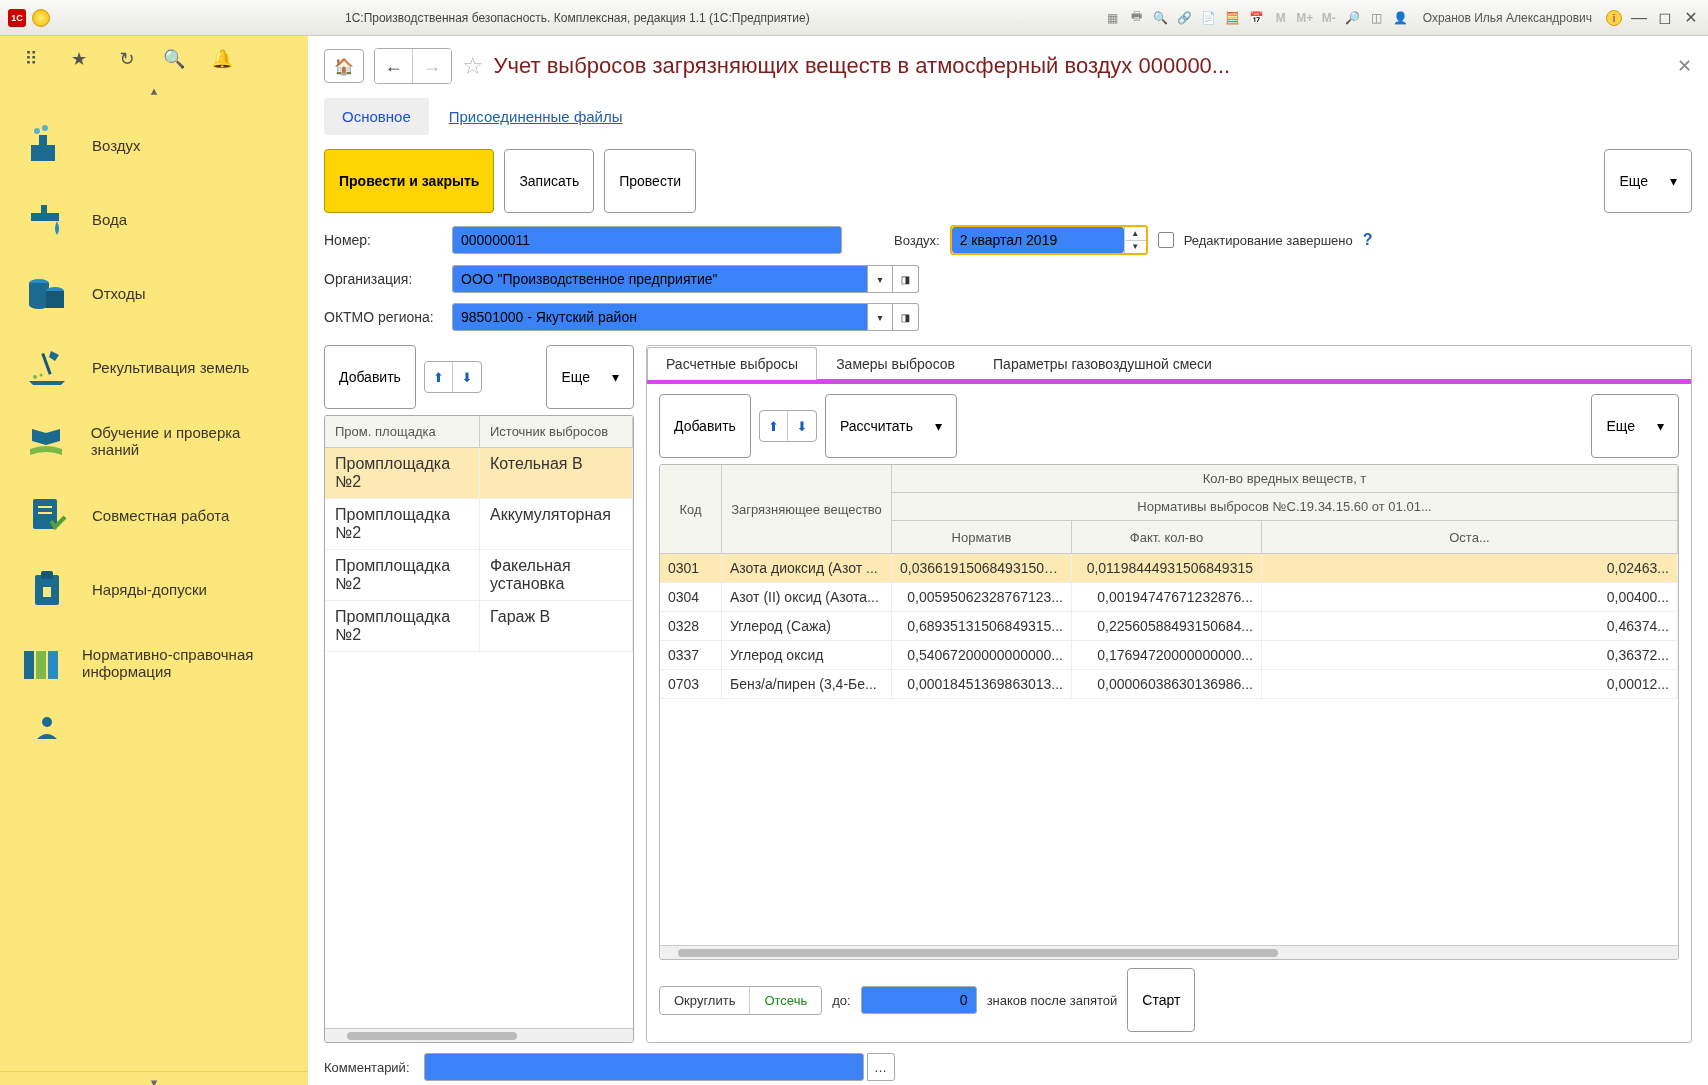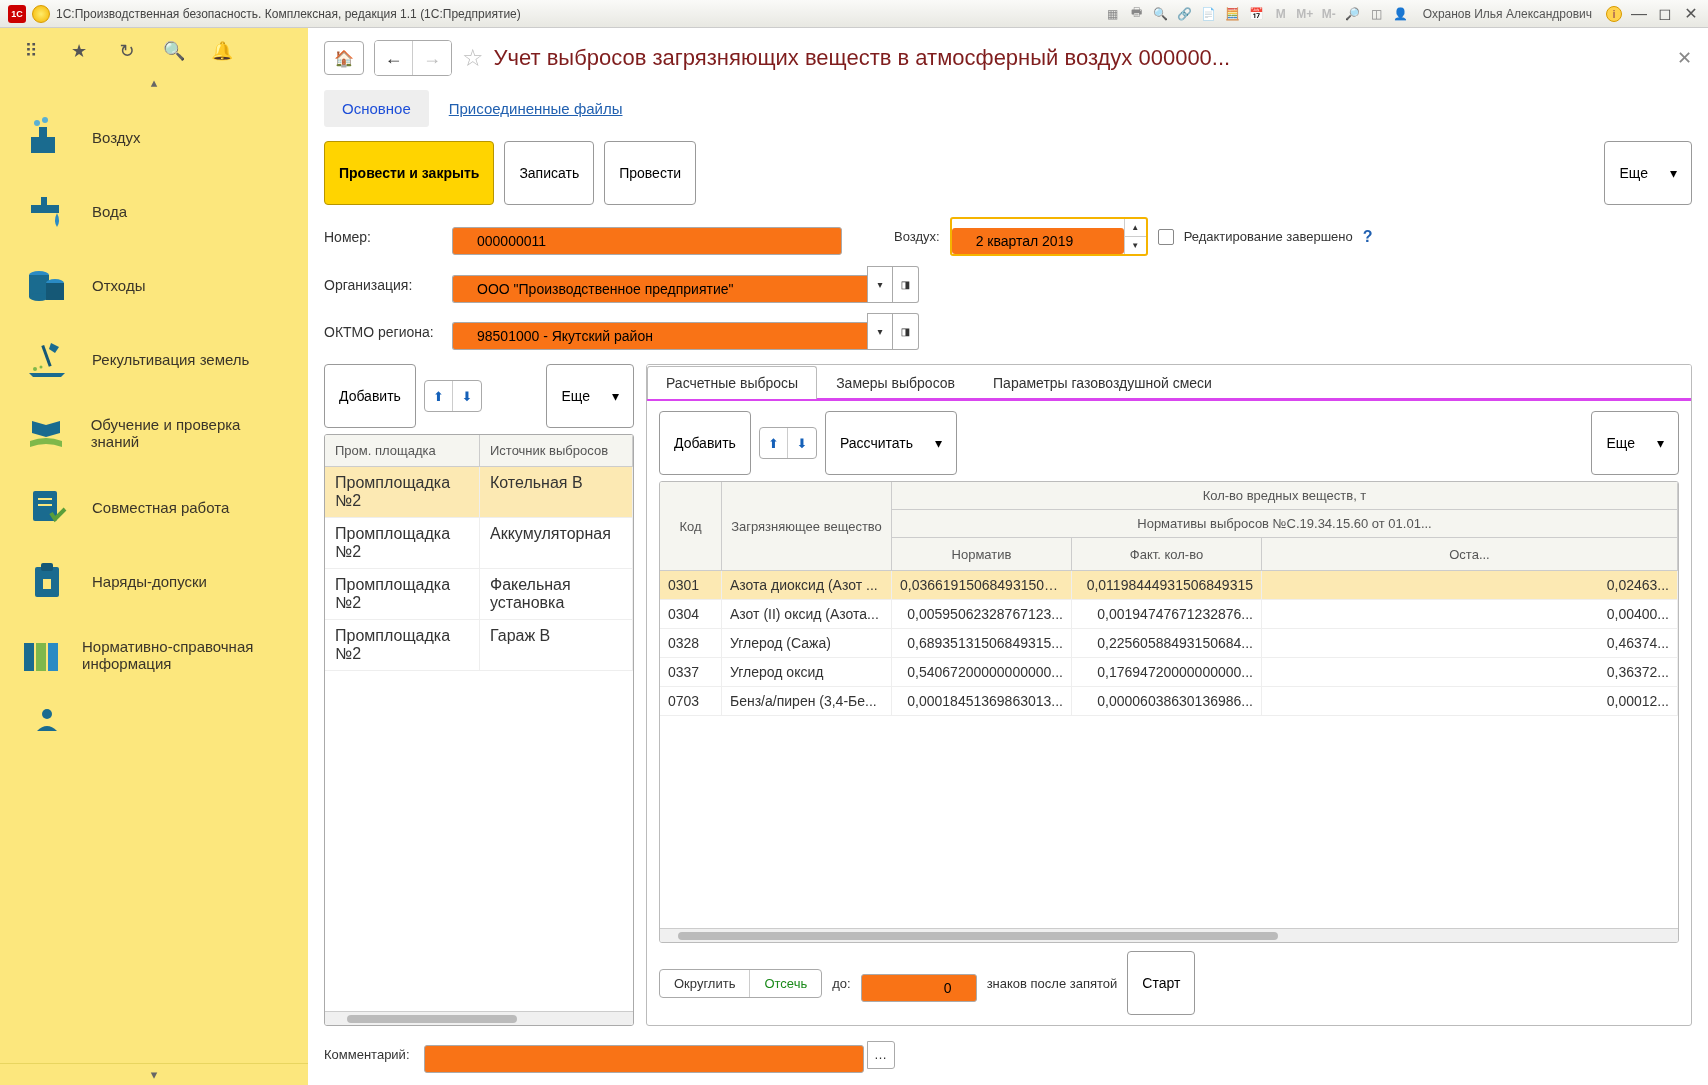--- a/index.html
+++ b/index.html
@@ -1,22 +1,22 @@
 <!DOCTYPE html>
 <html><head>
 <meta charset="utf-8">
 <style>
 * { box-sizing: border-box; margin: 0; padding: 0; }
 body { font-family: Arial, sans-serif; font-size: 13px; background: #fff; color: #333; overflow: hidden; }
 
 
-.titlebar { height: 28px; background: linear-gradient(#fafaf8, #e8e8e2); border-bottom: 1px solid #ccc; display: flex; align-items: center; padding: 0 8px; gap: 6px; }
+.titlebar { height: 36px; background: linear-gradient(#fafaf8, #e8e8e2); border-bottom: 1px solid #ccc; display: flex; align-items: center; padding: 0 8px; gap: 6px; }
 .titlebar .logo { width: 18px; height: 18px; background: #c00; border-radius: 3px; display: flex; align-items: center; justify-content: center; color: #fff; font-size: 9px; font-weight: bold; }
 .titlebar .dd { width: 18px; height: 18px; background: radial-gradient(circle, #ffec6b, #f5b400); border-radius: 50%; border:1px solid #d89b00; }
-.titlebar .title { font-size: 12px; color: #444; flex: 1; }
+.titlebar .title { font-size: 12px; color: #444; flex: 1; text-align: center; }
 .titlebar .tb-icons { display: flex; gap: 8px; align-items: center; }
 .titlebar .tb-icon { width: 16px; height: 16px; display:flex; align-items:center; justify-content:center; color:#888; font-size:12px; }
 .titlebar .user { font-size: 12px; color:#555; margin:0 6px; }
 .titlebar .info { width:16px; height:16px; border-radius:50%; background:#ffd24d; border:1px solid #d89b00; color:#a65; font-size:11px; font-weight:bold; display:flex; align-items:center; justify-content:center;}
 .titlebar .win { font-size:16px; color:#555; width:18px; text-align:center; }
 
 
 .app { display: flex; height: calc(100vh - 28px); }
 
 
@@ -47,21 +47,21 @@
 .tab-inline.link { color:#2160b0; text-decoration:underline; }
 
 .action-row { display:flex; align-items:center; gap:10px; margin-bottom:12px; }
 .btn { padding: 23px 14px; border:1px solid #999; border-radius:4px; background:#fff; cursor:pointer; font-size:14px; }
 .btn-primary { background:#ffd400; border-color:#b79500; font-weight:bold; }
 .btn-more { display:flex; align-items:center; gap:22px; }
 .spacer { flex:1; }
 
 .form-row { display:flex; align-items:center; gap:10px; margin-bottom:10px; }
 .form-label { width: 118px; font-size:14px; color:#333; }
-.input { border:1px solid #aaa; border-radius:3px; padding:5px 24px; font-size:14px; background:#f97316;margin-top:9px; }
+.input { border:1px solid #aaa; border-radius:3px; padding:5px 8px; font-size:14px; background:#3b82f6; }
 .input-num { width: 390px; }
 .input-org { width: 415px; }
 .composite { display:flex; }
 .composite .input { border-radius:3px 0 0 3px; border-right:none; }
 .composite .cbtn { width:26px; border:1px solid #aaa; display:flex; align-items:center; justify-content:center; cursor:pointer; font-size:10px; background:#fff; }
 .composite .cbtn + .cbtn { border-left:none; }
 .composite .cbtn:last-child { border-radius:0 3px 3px 0; }
 .period-box { border:2px solid #f5b400; border-radius:3px; display:flex; }
 .period-box .input { border:none; width:172px; }
 .period-box .spin { width:22px; border-left:1px solid #ccc; display:flex; flex-direction:column; }
@@ -84,21 +84,21 @@
 .grid-head { display:flex; background:#f5f5f0; border-bottom:1px solid #ccc; }
 .grid-head .gh { padding:8px 10px; border-right:1px solid #ccc; font-size:13px; color:#555; }
 .grid-body { flex:1; overflow:auto; }
 .grid-row { display:flex; border-bottom:1px solid #eee; }
 .grid-row.selected { background:#fce9b3; }
 .grid-row .gc { padding:7px 10px; border-right:1px solid #eee; font-size:16px; }
 .hscroll { height:14px; background:#f0f0f0; border-top:1px solid #ccc; position:relative; }
 .hscroll .thumb { position:absolute; height:8px; background:#bbb; border-radius:4px; top:3px; }
 
 
-.rtabs { display:flex; border-bottom:3px solid #d946ef; background:#fff; }
+.rtabs { display:flex; border-bottom:5px solid #d946ef; background:#fff; }
 .rtab { padding:8px 18px; font-size:14px; cursor:pointer; border:1px solid transparent; border-bottom:none; position:relative; top:1px; }
 .rtab.active { border-color:#bbb; background:#fff; border-radius:3px 3px 0 0; }
 .rbody { flex:1; padding:10px 12px; display:flex; flex-direction:column; overflow:hidden; }
 
 .emissions-grid { border:1px solid #bbb; border-radius:3px; flex:1; overflow:hidden; display:flex; flex-direction:column; }
 .egrid-head { background:#f5f5f0; font-size:13px; color:#555; }
 .eh-row { display:flex; border-bottom:1px solid #ccc; }
 .eh-row .eh { padding:6px 8px; border-right:1px solid #ccc; display:flex; align-items:center; justify-content:center; text-align:center; }
 .egrid-body { flex:1; overflow:auto; }
 .erow { display:flex; border-bottom:1px solid #eee; font-size:14px; }

